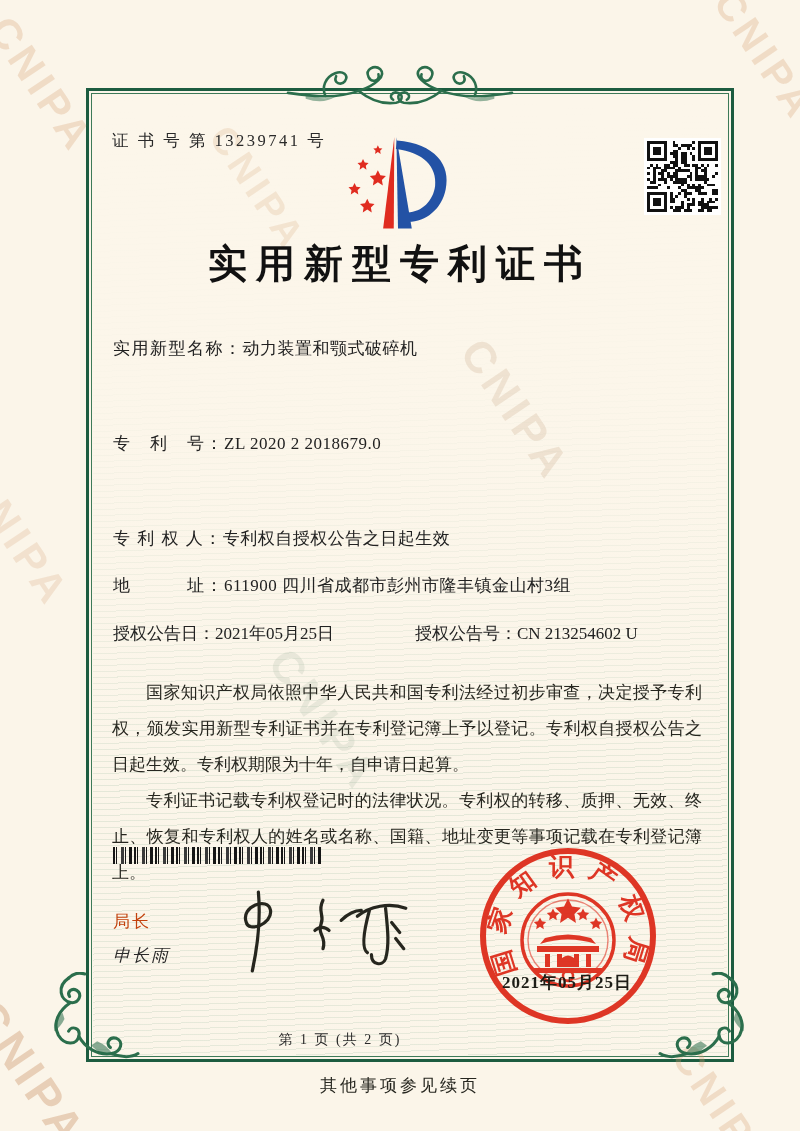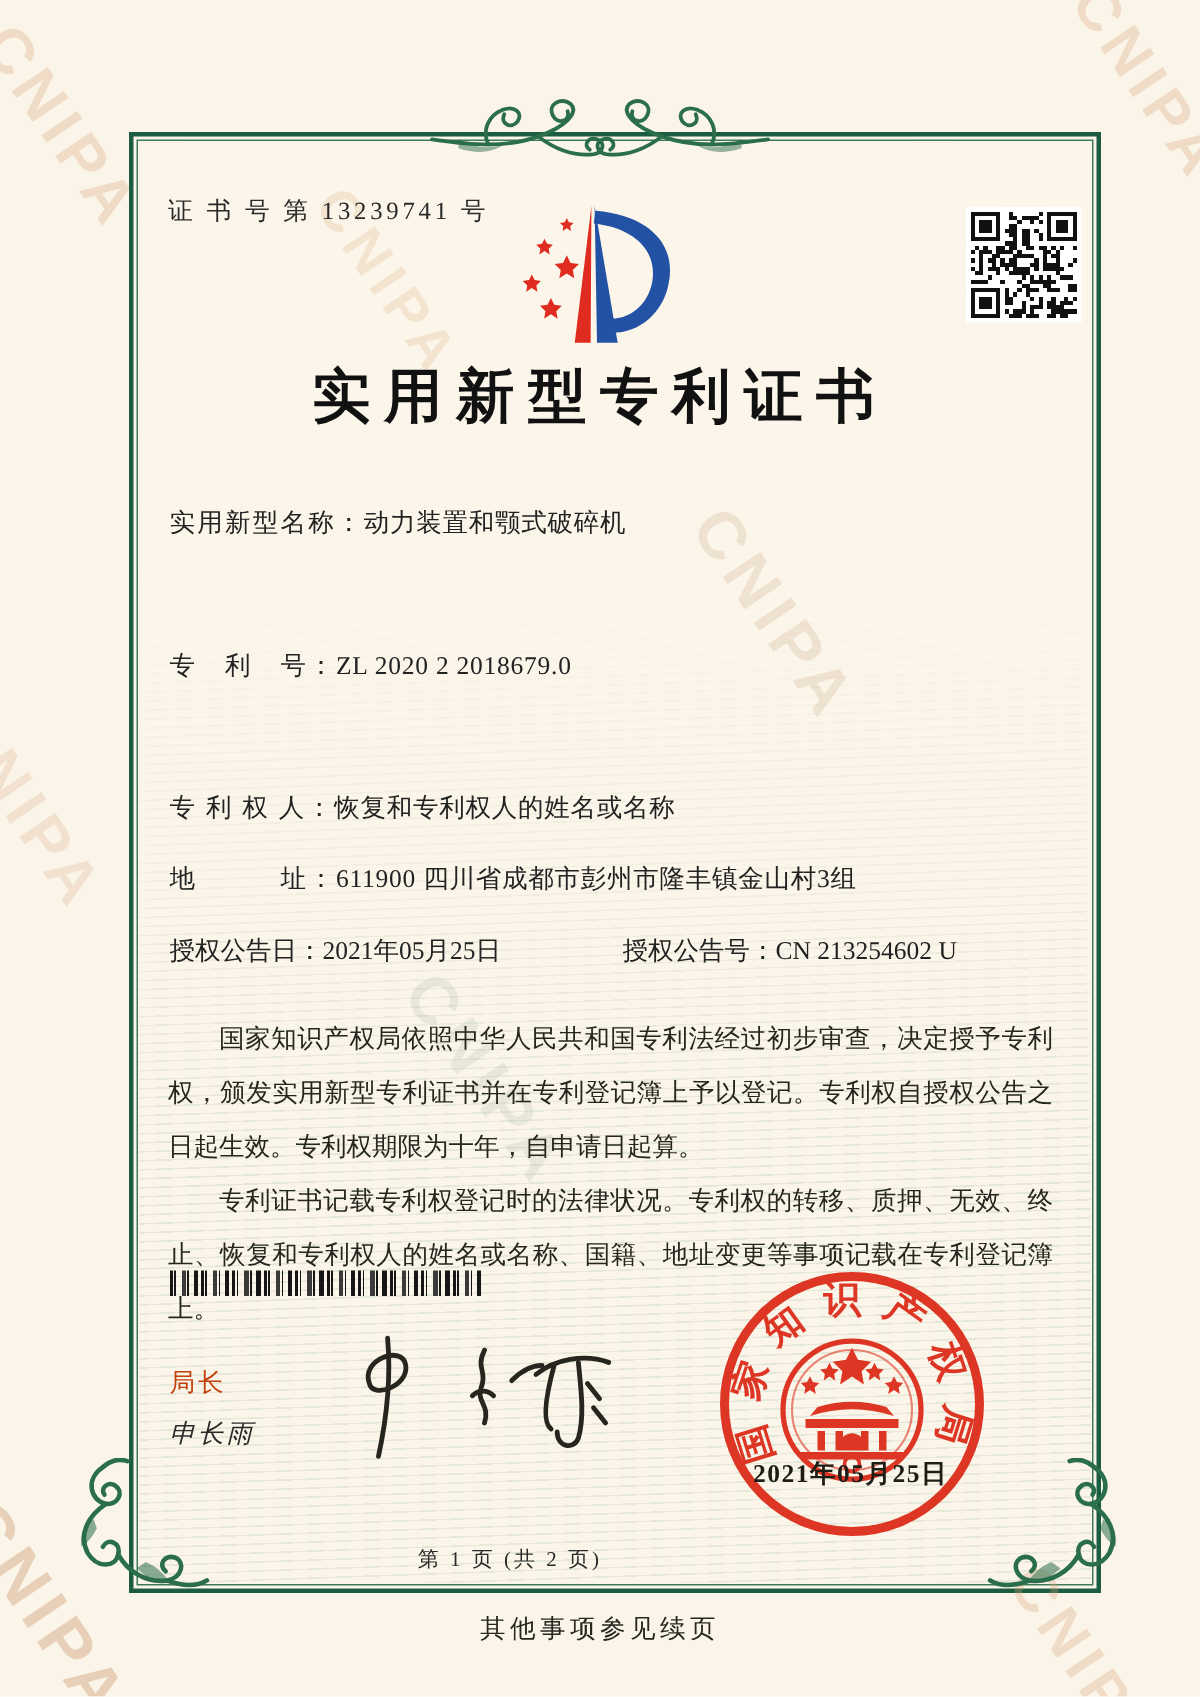--- a/index.html
+++ b/index.html
@@ -376,21 +376,21 @@
 
     <div class="title">实用新型专利证书</div>
 
     <div class="field-row row-0">
       <span class="field-label">实用新型名称：</span><span class="field-value">动力装置和颚式破碎机</span>
     </div>
     <div class="field-row row-2">
       <span class="field-label">专　利　号：</span><span class="field-value">ZL 2020 2 2018679.0</span>
     </div>
     <div class="field-row row-4">
-      <span class="field-label">专 利 权 人：</span><span class="field-value">恢复和专利权人的姓名或名称</span>
+      <span class="field-label">专 利 权 人：</span><span class="field-value">专利权自授权公告之日起生效</span>
     </div>
     <div class="field-row row-5">
       <span class="field-label">地　　　址：</span><span class="field-value">611900 四川省成都市彭州市隆丰镇金山村3组</span>
     </div>
 
     <div class="row-grant">
       <span>授权公告日：</span><span>2021年05月25日</span>
       <span class="grant-no">
         <span>授权公告号：</span><span>CN 213254602 U</span>
       </span>

